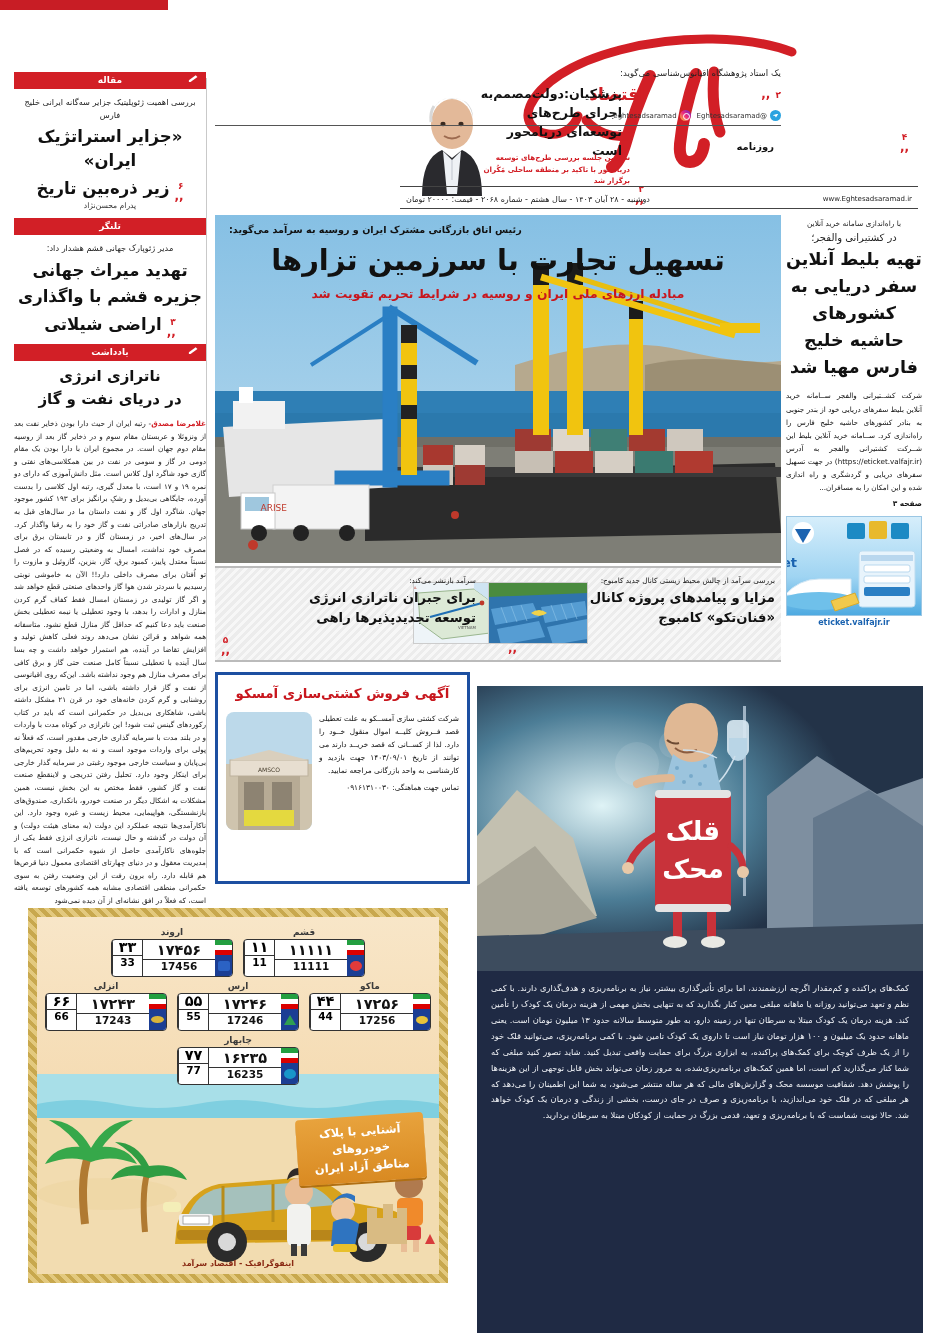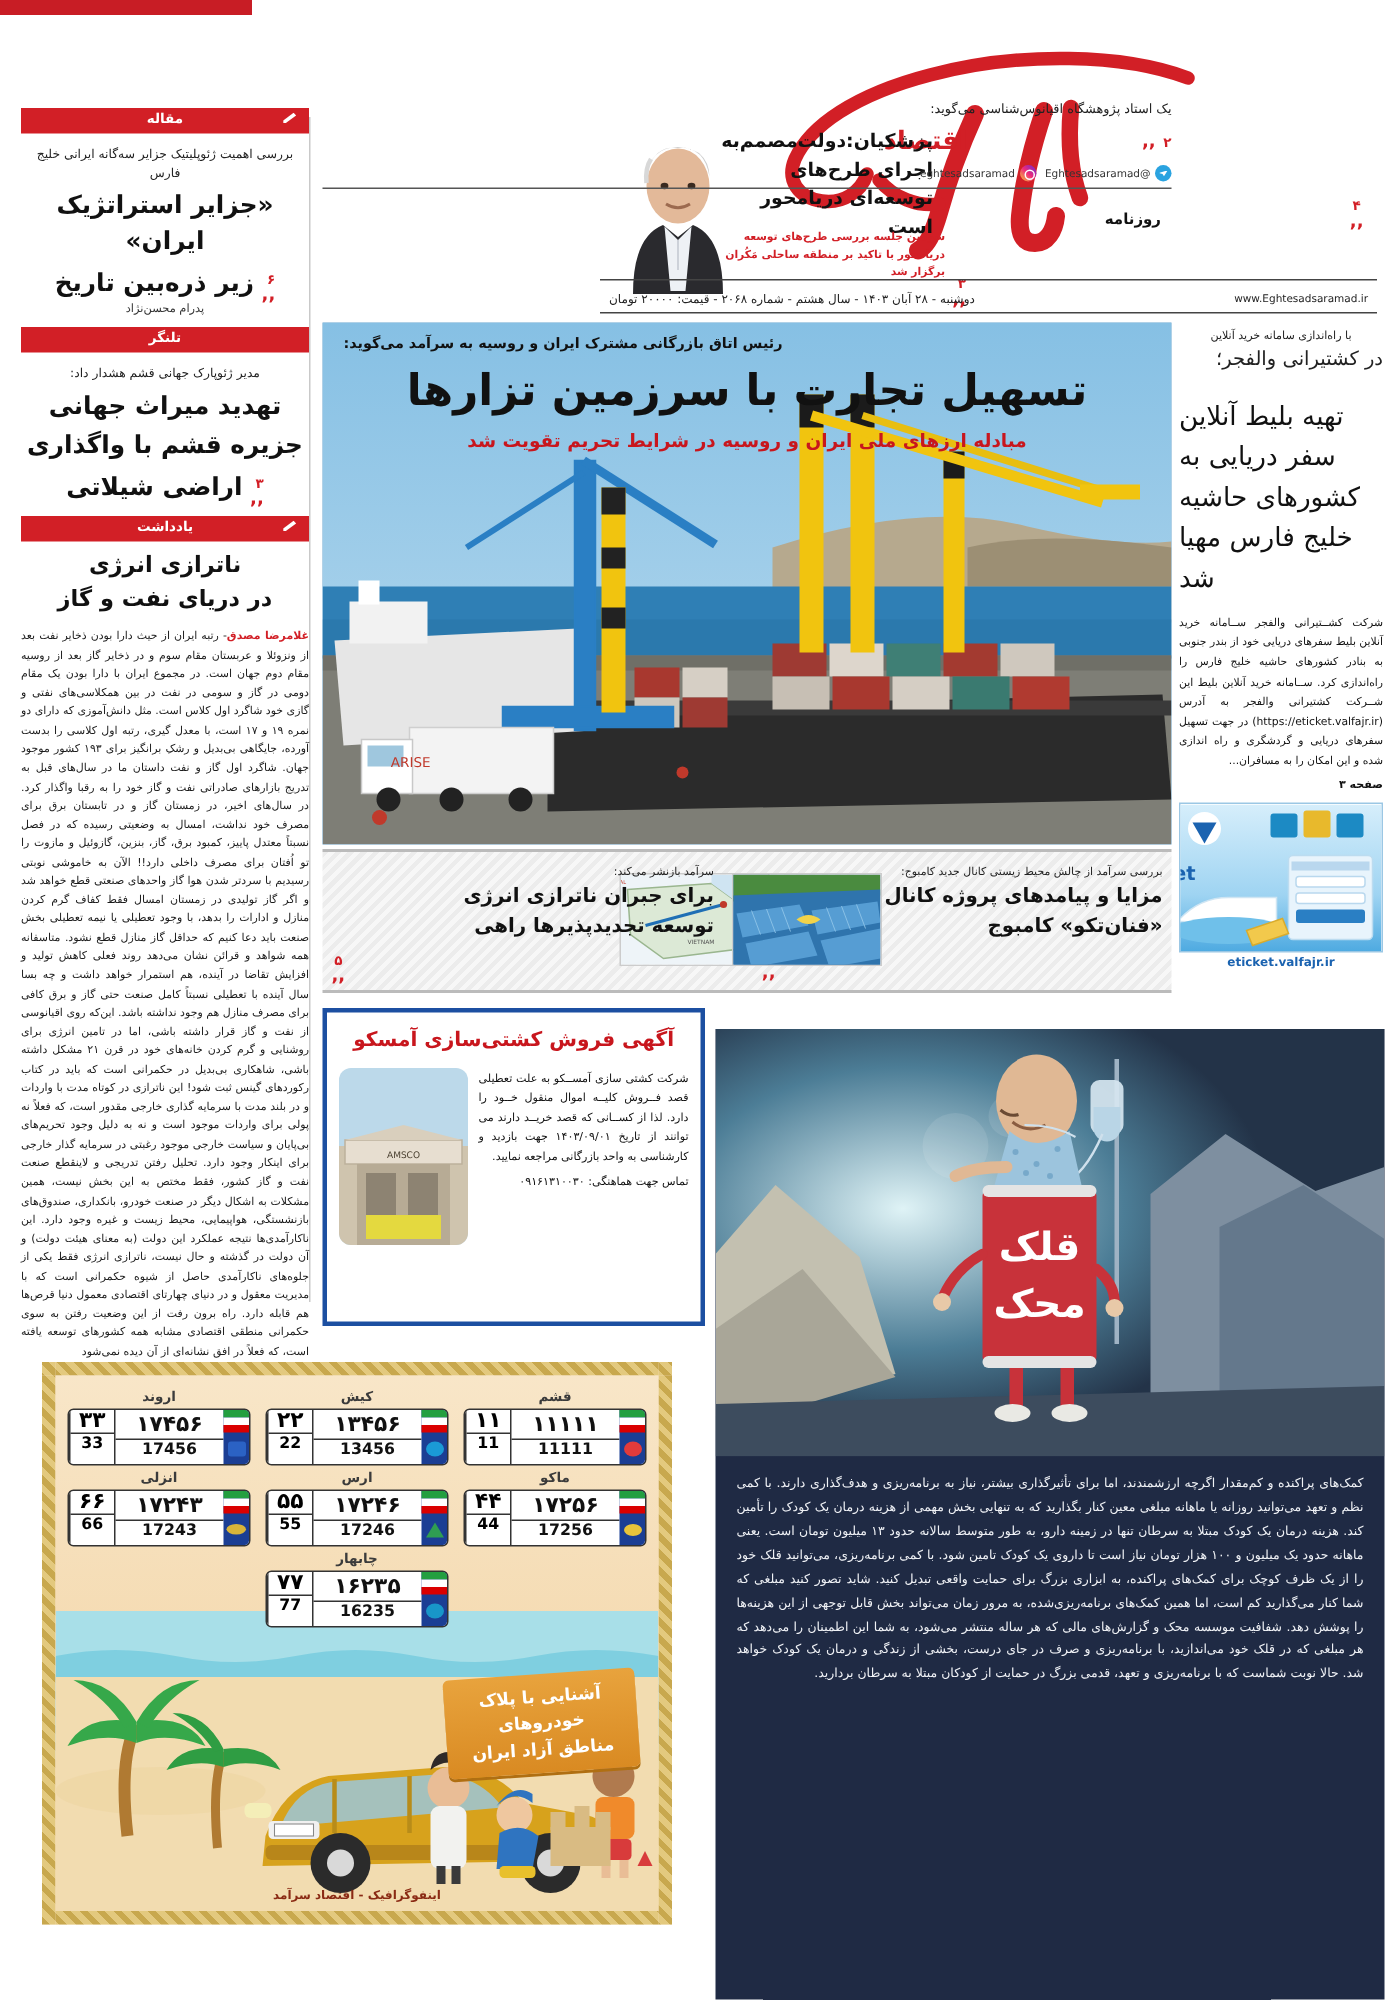--- a/index.html
+++ b/index.html
@@ -278,22 +278,22 @@
     </div>
     <div class="note-title">ناترازی انرژی</div>
     <div class="note-title" style="margin-top:-8px">در دریای نفت و گاز</div>
     <div class="note-body">
       <span class="author">غلامرضا مصدق</span><span>- رتبه ایران از حیث دارا بودن ذخایر نفت بعد از ونزوئلا و عربستان مقام سوم و در ذخایر گاز بعد از روسیه مقام دوم جهان است. در مجموع ایران با دارا بودن یک مقام دومی در گاز و سومی در نفت در بین همکلاسی‌های نفتی و گازی خود شاگرد اول کلاس است. مثل دانش‌آموزی که دارای دو نمره ۱۹ و ۱۷ است، با معدل گیری، رتبه اول کلاسی را بدست آورده، جایگاهی بی‌بدیل و رشکِ برانگیز برای ۱۹۳ کشور موجود جهان. شاگرد اول گاز و نفت داستان ما در سال‌های قبل به تدریج بازارهای صادراتی نفت و گاز خود را به رقبا واگذار کرد. در سال‌های اخیر، در زمستان گاز و در تابستان برق برای مصرف خود نداشت، امسال به وضعیتی رسیده که در فصل نسبتاً معتدل پاییز، کمبود برق، گاز، بنزین، گازوئیل و مازوت را تو اُفتان برای مصرف داخلی دارد!! الآن به خاموشی نوبتی رسیدیم با سردتر شدن هوا گاز واحدهای صنعتی قطع خواهد شد و اگر گاز تولیدی در زمستان امسال فقط کفاف گرم کردن منازل و ادارات را بدهد، با وجود تعطیلی یا نیمه تعطیلی بخش صنعت باید دعا کنیم که حداقل گاز منازل قطع نشود. متاسفانه همه شواهد و قرائن نشان می‌دهد روند فعلی کاهش تولید و افزایش تقاضا در آینده، هم استمرار خواهد داشت و چه بسا سال آینده با تعطیلی نسبتاً کامل صنعت حتی گاز و برق کافی برای مصرف منازل هم وجود نداشته باشد. این‌که روی اقیانوسی از نفت و گاز قرار داشته باشی، اما در تامین انرژی برای روشنایی و گرم کردن خانه‌های خود در قرن ۲۱ مشکل داشته باشی، شاهکاری بی‌بدیل در حکمرانی است که باید در کتاب رکوردهای گینس ثبت شود! این ناترازی در کوتاه مدت با واردات و در بلند مدت با سرمایه گذاری خارجی مقدور است، که فعلاً نه پولی برای واردات موجود است و نه به دلیل وجود تحریم‌های بی‌پایان و سیاست خارجی موجود رغبتی در سرمایه گذار خارجی برای اینکار وجود دارد. تحلیل رفتن تدریجی و لاینقطع صنعت نفت و گاز کشور، فقط مختص به این بخش نیست، همین مشکلات به اشکال دیگر در صنعت خودرو، بانکداری، صندوق‌های بازنشستگی، هواپیمایی، محیط زیست و غیره وجود دارد. این ناکارآمدی‌ها نتیجه عملکرد این دولت (به معنای هیئت دولت) و آن دولت در گذشته و حال نیست، ناترازی انرژی فقط یکی از جلوه‌های ناکارآمدی حاصل از شیوه حکمرانی است که با مدیریت معقول و در دنیای چهارتای اقتصادی معمول دنیا قرص‌ها هم قابله دارد. راه برون رفت از این وضعیت رفتن به سوی حکمرانی منطقی اقتصادی مشابه همه کشورهای توسعه یافته است، که فعلاً در افق نشانه‌ای از آن دیده نمی‌شود</span>
     </div>
   </div>
 
   <div style="position:absolute;left:786px;top:218px;width:136px;">
     <div style="font-size:7.4px;text-align:center;color:#222;line-height:1.6;">با راه‌اندازی سامانه خرید آنلاین</div>
-    <div style="font-size:13px;text-align:right;color:#222;line-height:1.6;margin-bottom:14px;">در کشتیرانی والفجر؛</div>
-    <div style="font-size:17.5px;font-weight:normal;color:#111;line-height:1.55;text-align:left;">تهیه بلیط آنلاین سفر دریایی به کشورهای حاشیه خلیج فارس مهیا شد</div>
+    <div style="font-size:10px;text-align:center;color:#222;line-height:1.6;margin-bottom:0;">در کشتیرانی والفجر؛</div>
+    <div style="font-size:17.5px;font-weight:bold;color:#111;line-height:1.55;text-align:center;">تهیه بلیط آنلاین سفر دریایی به کشورهای حاشیه خلیج فارس مهیا شد</div>
     <div style="font-size:7.2px;line-height:1.82;color:#111;text-align:justify;margin-top:8px;">شرکت کشــتیرانی والفجر ســامانه خرید آنلاین بلیط سفرهای دریایی خود از بندر جنوبی به بنادر کشورهای حاشیه خلیج فارس را راه‌اندازی کرد. ســامانه خرید آنلاین بلیط این شــرکت کشتیرانی والفجر به آدرس (https://eticket.valfajr.ir) در جهت تسهیل سفرهای دریایی و گردشگری و راه اندازی شده و این امکان را به مسافران...</div>
     <div style="font-size:7.4px;font-weight:bold;color:#111;text-align:right;margin-top:5px;">صفحه ۳</div>
 
     <div style="margin-top:8px;width:136px;height:100px;overflow:hidden;border:1px solid #9bc7e4;">
       <svg width="136" height="100" viewBox="0 0 136 100">
         <defs>
           <linearGradient id="skyg" x1="0" y1="0" x2="0" y2="1">
             <stop offset="0%" stop-color="#d6eefb"></stop>
               <stop offset="60%" stop-color="#9fd4f2"></stop>
             <stop offset="100%" stop-color="#4aa8e0"></stop>
@@ -704,41 +704,20 @@
                 <div class="f1"></div>
                   <div class="f2"></div>
                   <div class="f3"></div>
                 <div class="emblem">
                     <span style="display:block;width:12px;height:10px;border-radius:50%;background:#e23b3b;"></span>
                   </div>
               </div>
             </div>
           </div>
 
-          <div class="plate-cell">
-            <div class="plate-city">کیش</div>
-            <div class="plate">
-              <div class="pl-code">
-                <div class="pl-code-fa">۲۲</div>
-                <div class="pl-code-en">22</div>
-              </div>
-              <div class="pl-main">
-                <div class="pl-num-fa">۱۳۴۵۶</div>
-                <div class="pl-num-en">13456</div>
-              </div>
-              <div class="pl-flag">
-                <div class="f1"></div>
-                  <div class="f2"></div>
-                  <div class="f3"></div>
-                <div class="emblem">
-                    <span style="display:block;width:12px;height:10px;border-radius:50%;background:#1a9ad6;"></span>
-                  </div>
-              </div>
-            </div>
-          </div>
 
           <div class="plate-cell">
             <div class="plate-city">اروند</div>
             <div class="plate">
               <div class="pl-code">
                 <div class="pl-code-fa">۳۳</div>
                 <div class="pl-code-en">33</div>
               </div>
               <div class="pl-main">
                 <div class="pl-num-fa">۱۷۴۵۶</div>

